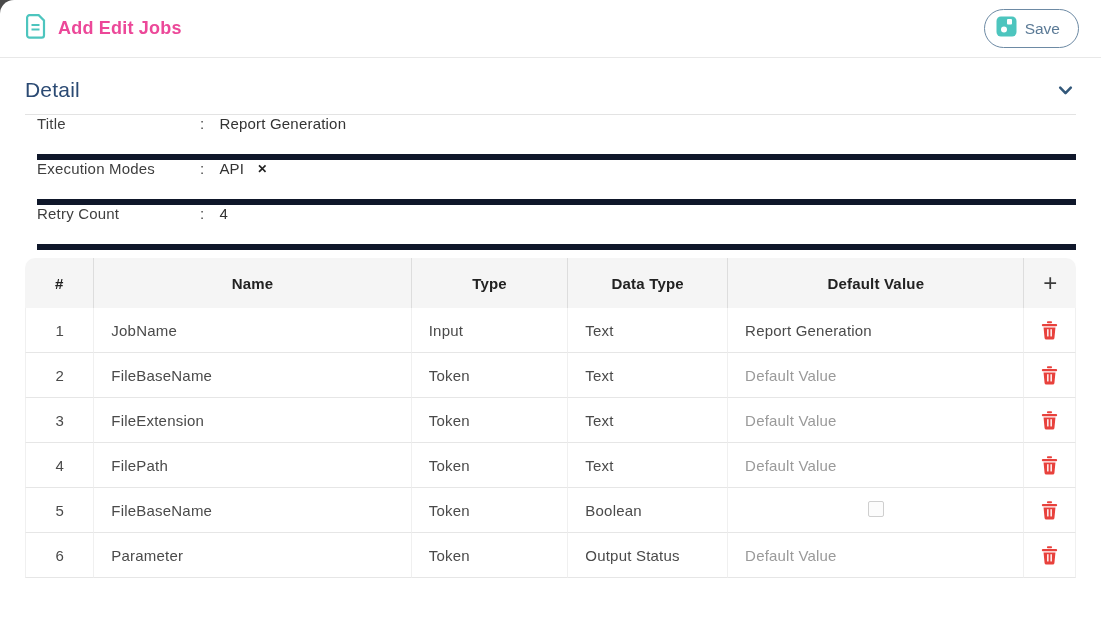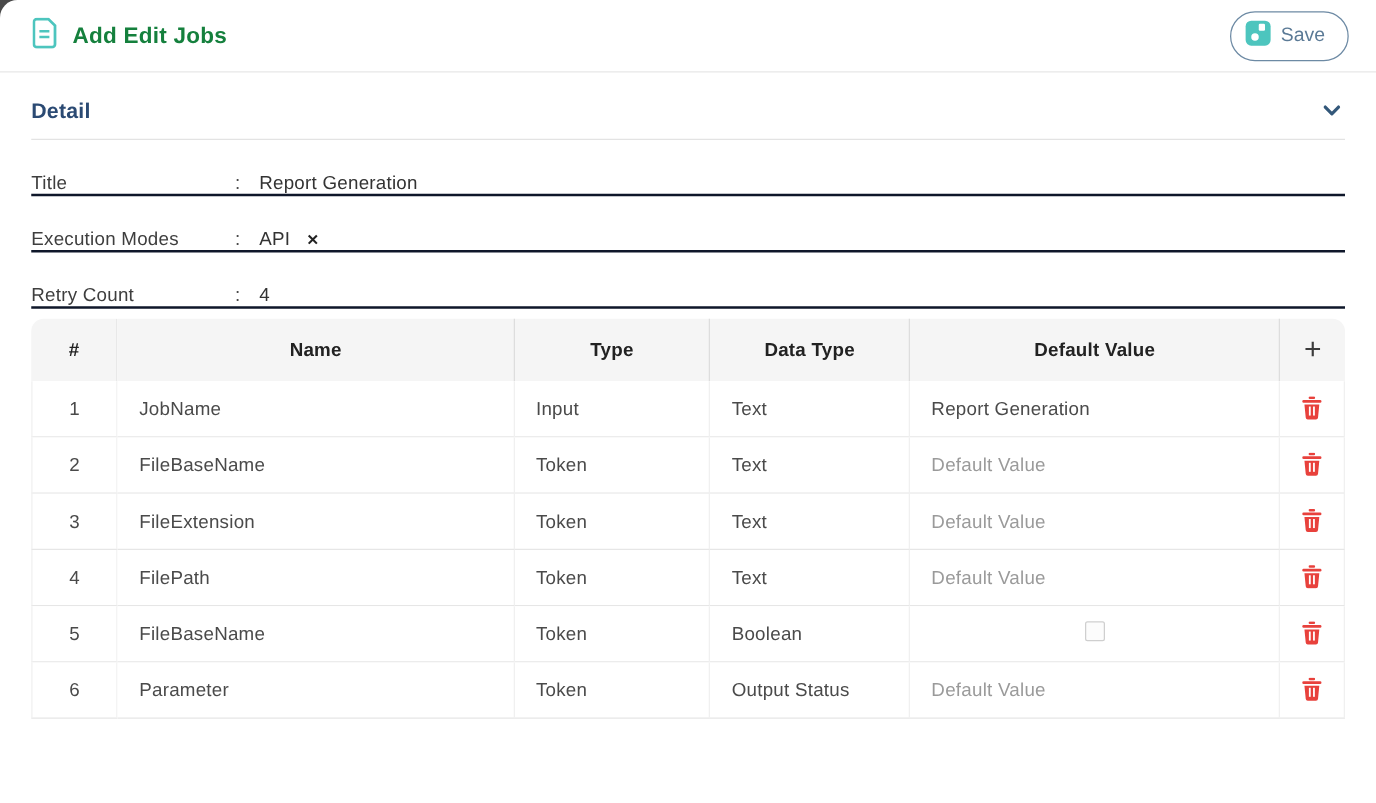--- a/index.html
+++ b/index.html
@@ -13,41 +13,41 @@
     position:absolute; inset:0;
     background:#fff;
     border-top-left-radius:14px;
   }
   
   .topbar {
     height:58px; display:flex; align-items:center; justify-content:space-between;
     padding:0 22px 0 26px; border-bottom:1px solid #e8e8e8;
   }
   .title-wrap { display:flex; align-items:center; gap:11px; }
-  .page-title { font-size:18px; font-weight:700; color:#15803d; }
+  .page-title { font-size:18px; font-weight:700; color:#ec4899; }
   .btn-group { display:flex; gap:22px; }
   .pill-btn {
     display:flex; align-items:center; gap:8px;
     background:#fff; border:1px solid #6d8aa4; border-radius:999px;
     padding:6px 18px 6px 11px; cursor:pointer;
     font-family:"Liberation Sans", sans-serif;
     font-size:15.5px; color:#5b7a96;
   }
   
   .content { padding:0 25px; }
   .section-head {
     display:flex; align-items:center; justify-content:space-between;
     padding:20px 0 12px; border-bottom:1px solid #e3e3e3;
   }
   .section-head.tight { padding-top:14px; }
-  .section-title { font-size:17px; font-weight:700; color:#2b4a73; }
+  .section-title { font-size:21px; font-weight:400; color:#2b4a73; }
   .chevron-btn { background:none; border:none; cursor:pointer; padding:2px; line-height:0; }
   .field-row {
-    height:45px; display:flex; align-items:flex-end;
-    border-bottom:2px solid #0f172a; font-size:15px;
+    height:45px; display:flex; align-items:flex-start;
+    border-bottom:6px solid #0f172a; font-size:15px;margin-left:12px;
   }
   .field-label { width:163px; color:#3e3e3e; flex:none; }
   .field-colon { color:#4a4a4a; margin-right:15px; }
   .field-value { color:#333; display:flex; align-items:center; gap:11px; }
   .remove-x {
     background:none; border:none; cursor:pointer; line-height:1;
     font-size:12px; font-weight:700; color:#222; padding:0 2px;
     font-family:"Liberation Sans", sans-serif;
   }
   

